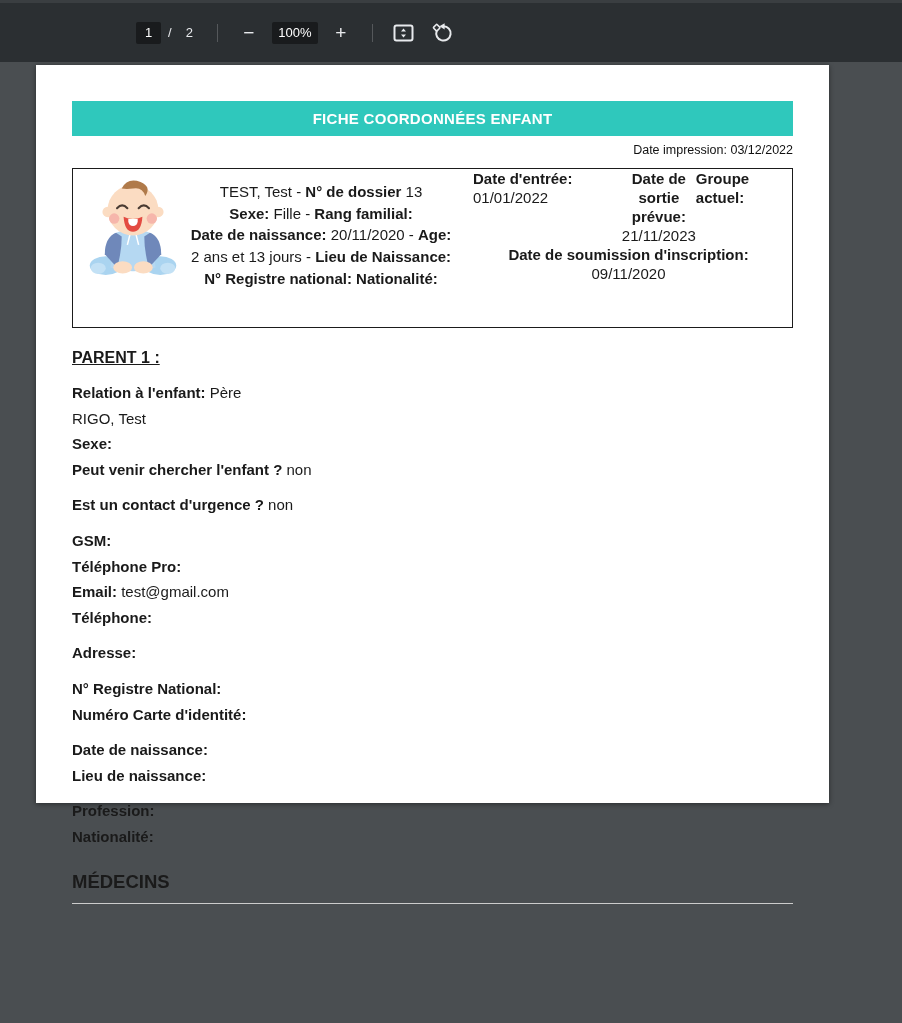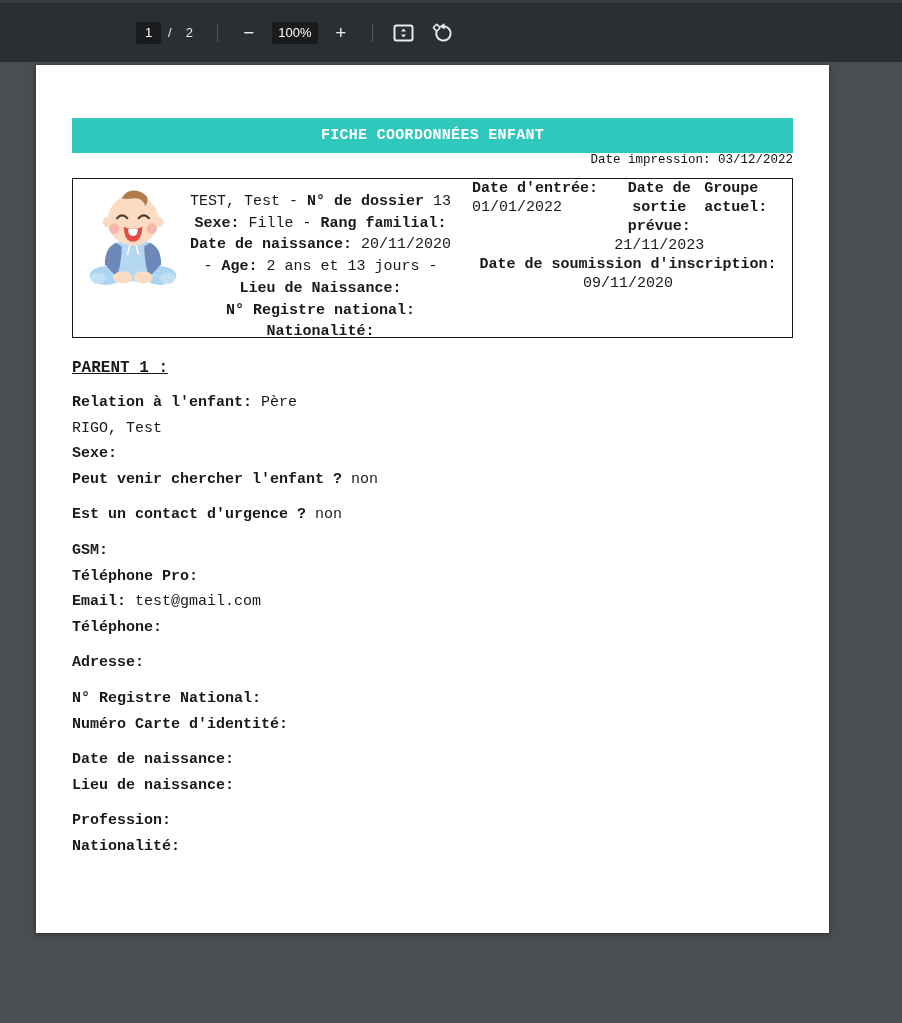--- a/index.html
+++ b/index.html
@@ -47,45 +47,44 @@
   }
   .tb-btn svg { display: block; }
   .zoom-box { min-width: 46px; margin: 0 9px; }
 
   
   .pdf-page {
     position: absolute;
     left: 36px;
     top: 65px;
     width: 793px;
-    height: 868px;
+    height: 738px;
     background: #ffffff;
     box-shadow: 0 1px 5px rgba(0,0,0,0.45);
-    padding: 17px 36px;
+    padding: 0 36px;
     color: #1a1a1a;
-    font-family: Liberation Mono, monospace;
   }
 
   .banner {
     margin-top: 36px;
     height: 35px;
     background: #2fc8bc;
     color: #ffffff;
     font-weight: bold;
     font-size: 15px;
     letter-spacing: 0.3px;
     display: flex;
     align-items: center;
     justify-content: center;
   }
 
   .print-date {
     text-align: right;
     font-size: 12.5px;
-    margin-top: 0;
+    margin-top: 7px;
     color: #111;
   }
 
   .child-box {
     margin-top: 11px;
     height: 160px;
     border: 1.5px solid #1b1b1b;
     display: flex;
     flex-direction: row;
     justify-content: space-between;
@@ -241,15 +240,16 @@
       <div class="line"><span style="font-weight: bold;">Téléphone:</span></div>
       <div class="line gap"><span style="font-weight: bold;">Adresse:</span></div>
       <div class="line gap"><span style="font-weight: bold;">N° Registre National:</span></div>
       <div class="line"><span style="font-weight: bold;">Numéro Carte d'identité:</span></div>
       <div class="line gap"><span style="font-weight: bold;">Date de naissance:</span></div>
       <div class="line"><span style="font-weight: bold;">Lieu de naissance:</span></div>
       <div class="line gap"><span style="font-weight: bold;">Profession:</span></div>
       <div class="line"><span style="font-weight: bold;">Nationalité:</span></div>
     </div>
 
+    <div class="section-heading">MÉDECINS</div>
 
   </div>
 </div>
 
 </body></html>

